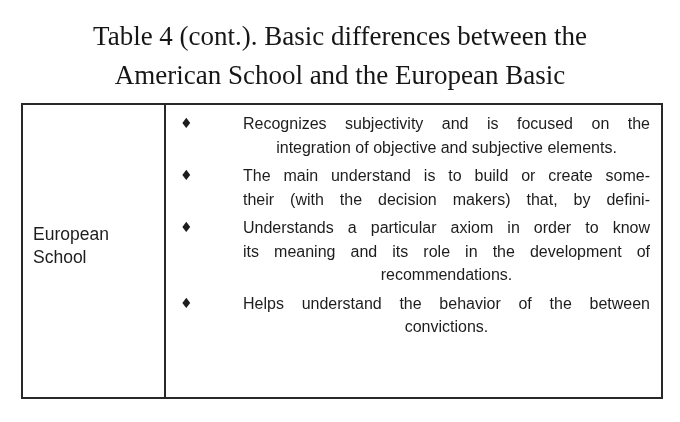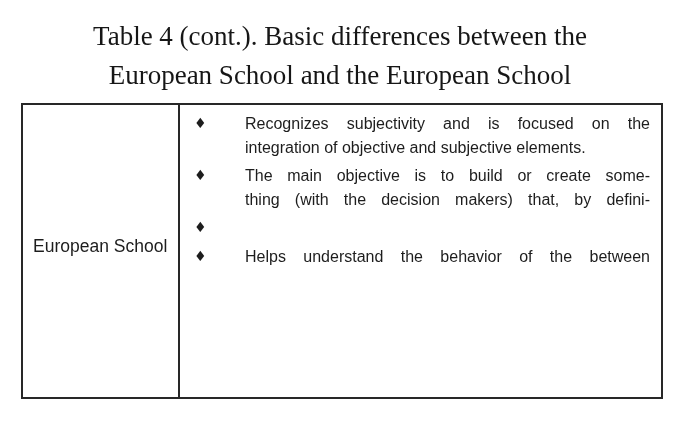--- a/index.html
+++ b/index.html
@@ -33,21 +33,21 @@
     top: 103px;
     width: 642px;
     height: 296px;
     box-sizing: border-box;
     border: 2px solid #282828;
     display: flex;
     font-family: "Liberation Sans", sans-serif;
     color: #1d1d1d;
   }
   .cell-left {
-    width: 157px;
+    width: 143px;
     box-sizing: border-box;
     border-right: 2px solid #282828;
     display: flex;
     flex-direction: column;
     justify-content: center;
     padding-left: 10px;
     padding-bottom: 10px;
     font-size: 17.5px;
     line-height: 23px;
   }
@@ -71,65 +71,72 @@
     flex: 0 0 65px;
     font-family: "DejaVu Sans", sans-serif;
     font-size: 14px;
     line-height: 23.5px;
     color: #1d1d1d;
   }
   .btext {
     flex: 1;
     font-size: 16px;
     line-height: 23.5px;
+    margin-left: 12px;
   }
   .btext .line {
-    text-align: left;
+    text-align: center;
   }
   .btext .line.jl {
     text-align: justify;
     text-align-last: justify;
   }
 </style>
 </head>
 <body>
 
 <div class="page">
 
   <div class="caption">
     <div>Table 4 (cont.). Basic differences between the</div>
-    <div>European School and the European School</div>
+    <div>American School and the European Basic</div>
   </div>
 
   <div class="tbl">
     <div class="cell-left">
       <div>European School</div>
     </div>
     <div class="cell-right">
       <div>
           <div class="bullet">
             <span class="marker">♦</span>
             <div class="btext">
               <div class="line jl">Recognizes subjectivity and is focused on the</div>
               <div class="line">integration of objective and subjective elements.</div>
             </div>
           </div>
           <div class="bullet">
             <span class="marker">♦</span>
             <div class="btext">
-              <div class="line jl">The main objective is to build or create some-</div>
-              <div class="line jl">thing (with the decision makers) that, by defini-</div>
+              <div class="line jl">The main understand is to build or create some-</div>
+              <div class="line jl">their (with the decision makers) that, by defini-</div>
             </div>
           </div>
           <div class="bullet">
             <span class="marker">♦</span>
+            <div class="btext">
+              <div class="line jl">Understands a particular axiom in order to know</div>
+              <div class="line jl">its meaning and its role in the development of</div>
+              <div class="line">recommendations.</div>
+            </div>
           </div>
           <div class="bullet">
             <span class="marker">♦</span>
             <div class="btext">
               <div class="line jl">Helps understand the behavior of the between</div>
+              <div class="line">convictions.</div>
             </div>
           </div>
         </div>
     </div>
   </div>
 
 </div>
 
 </body></html>

